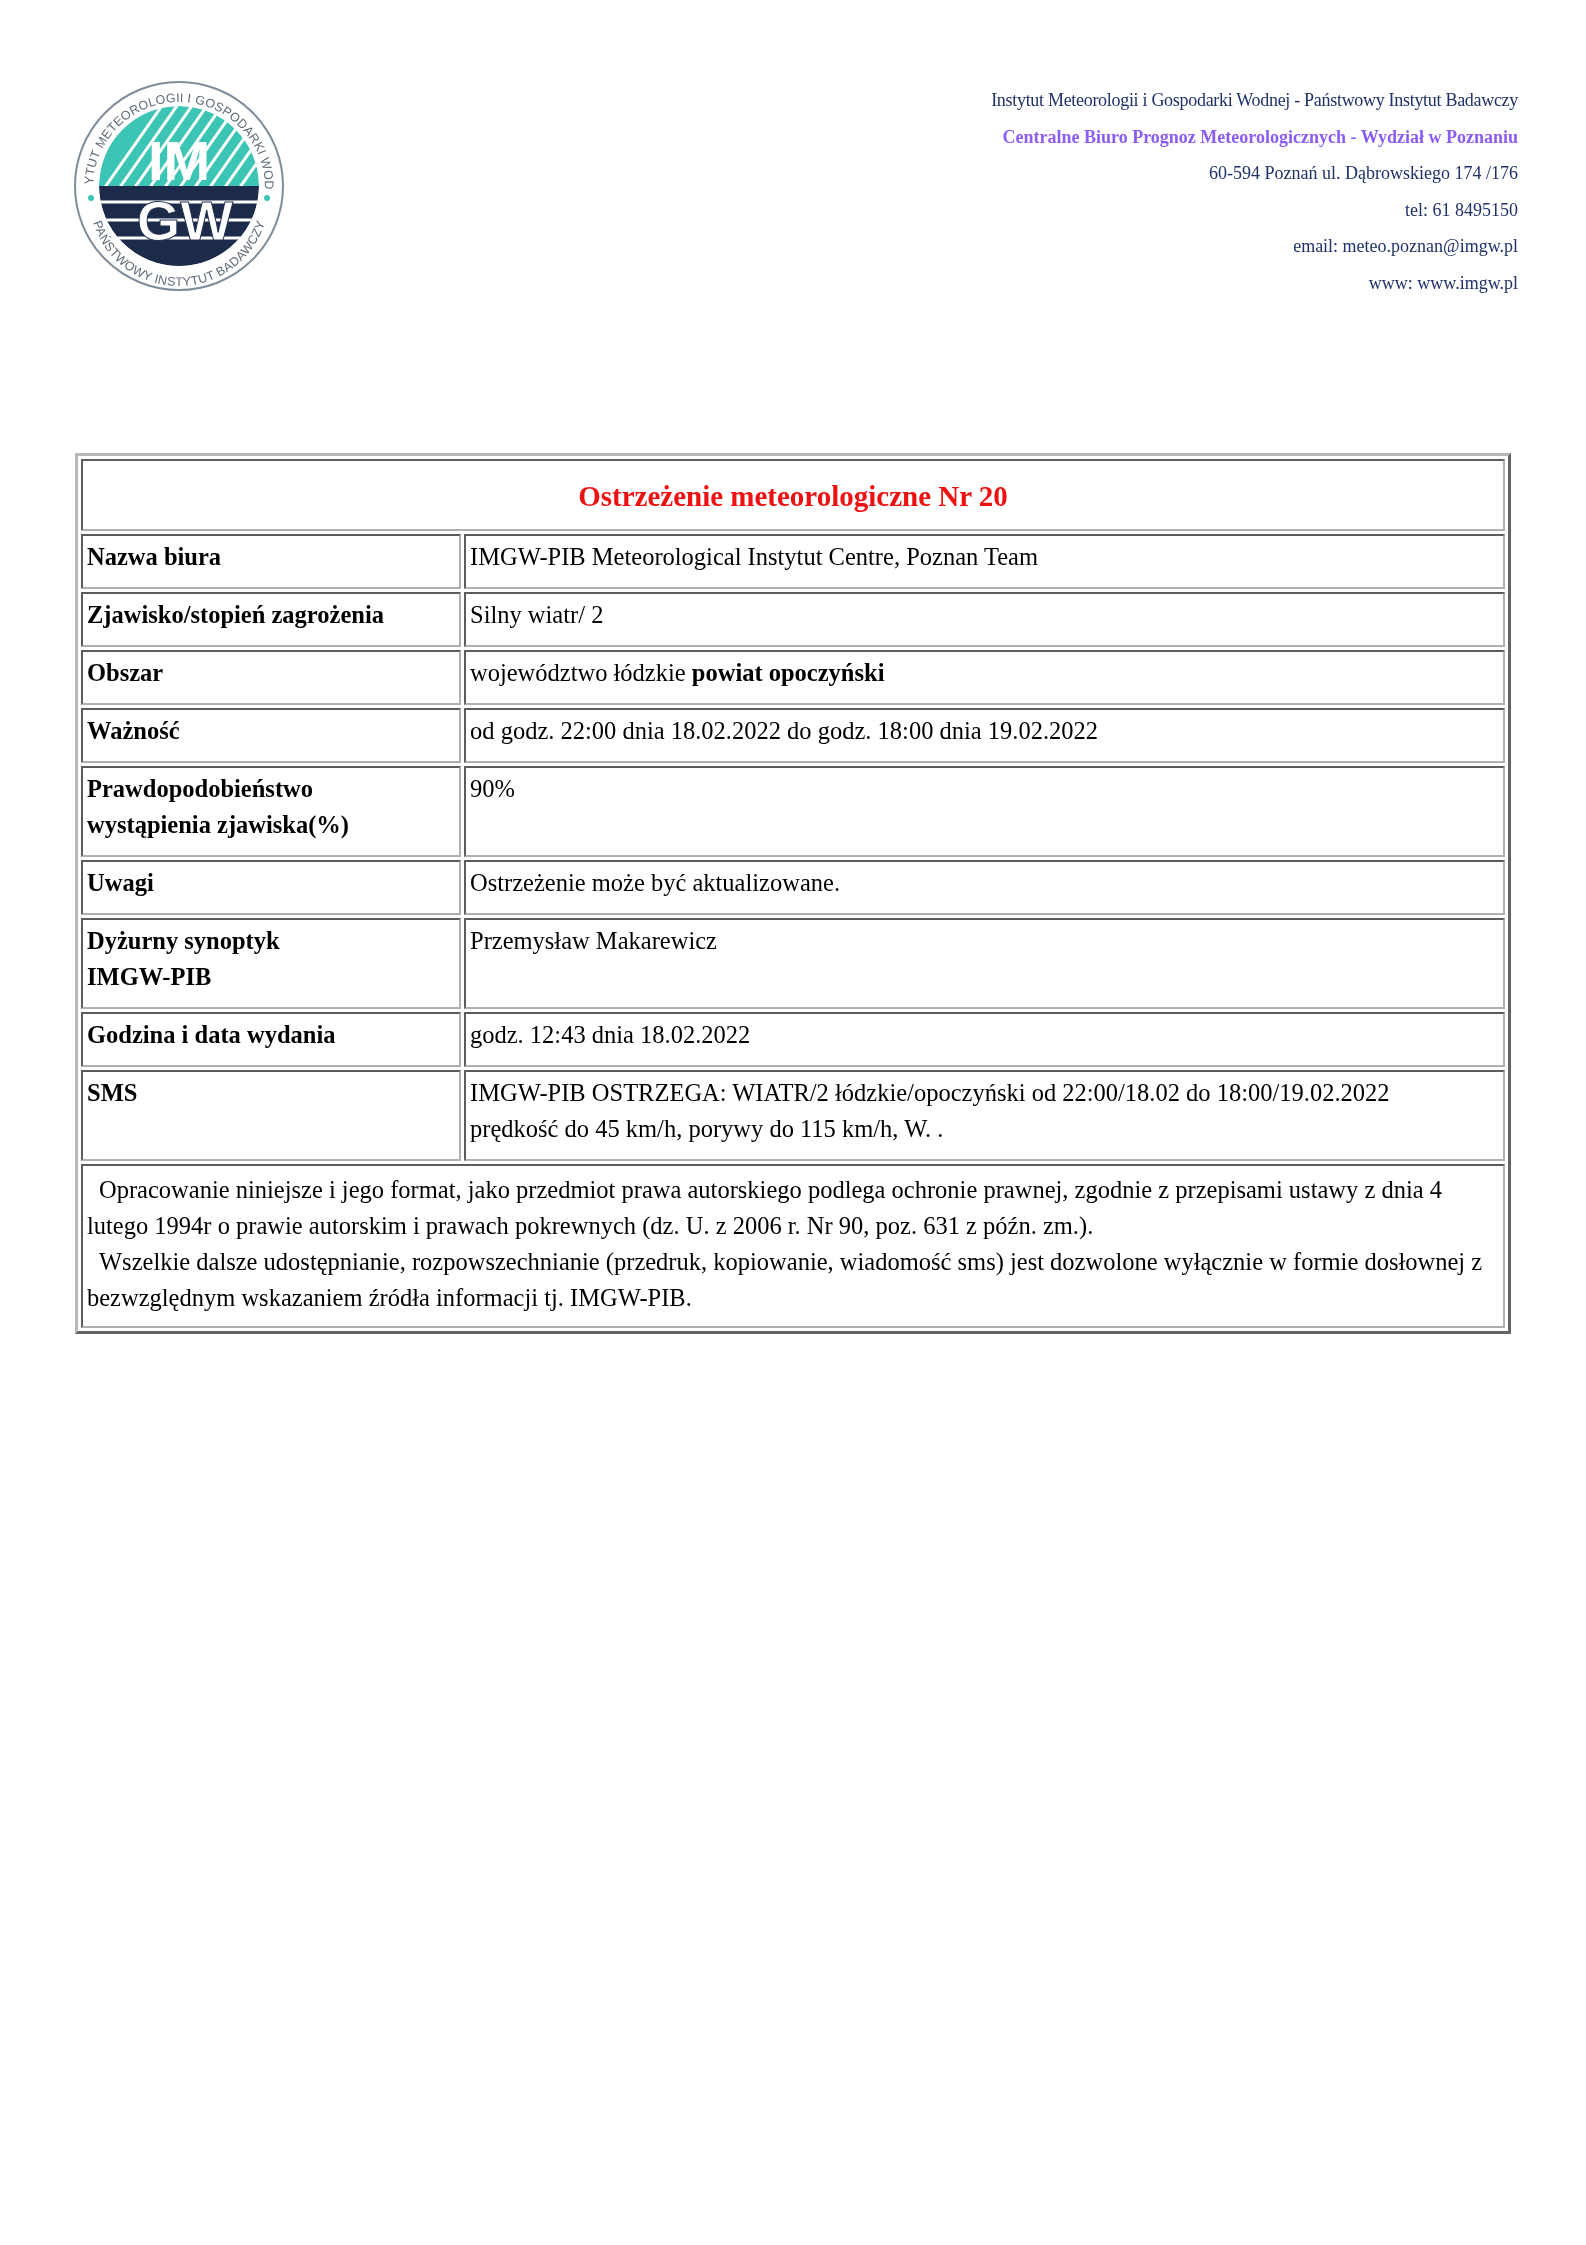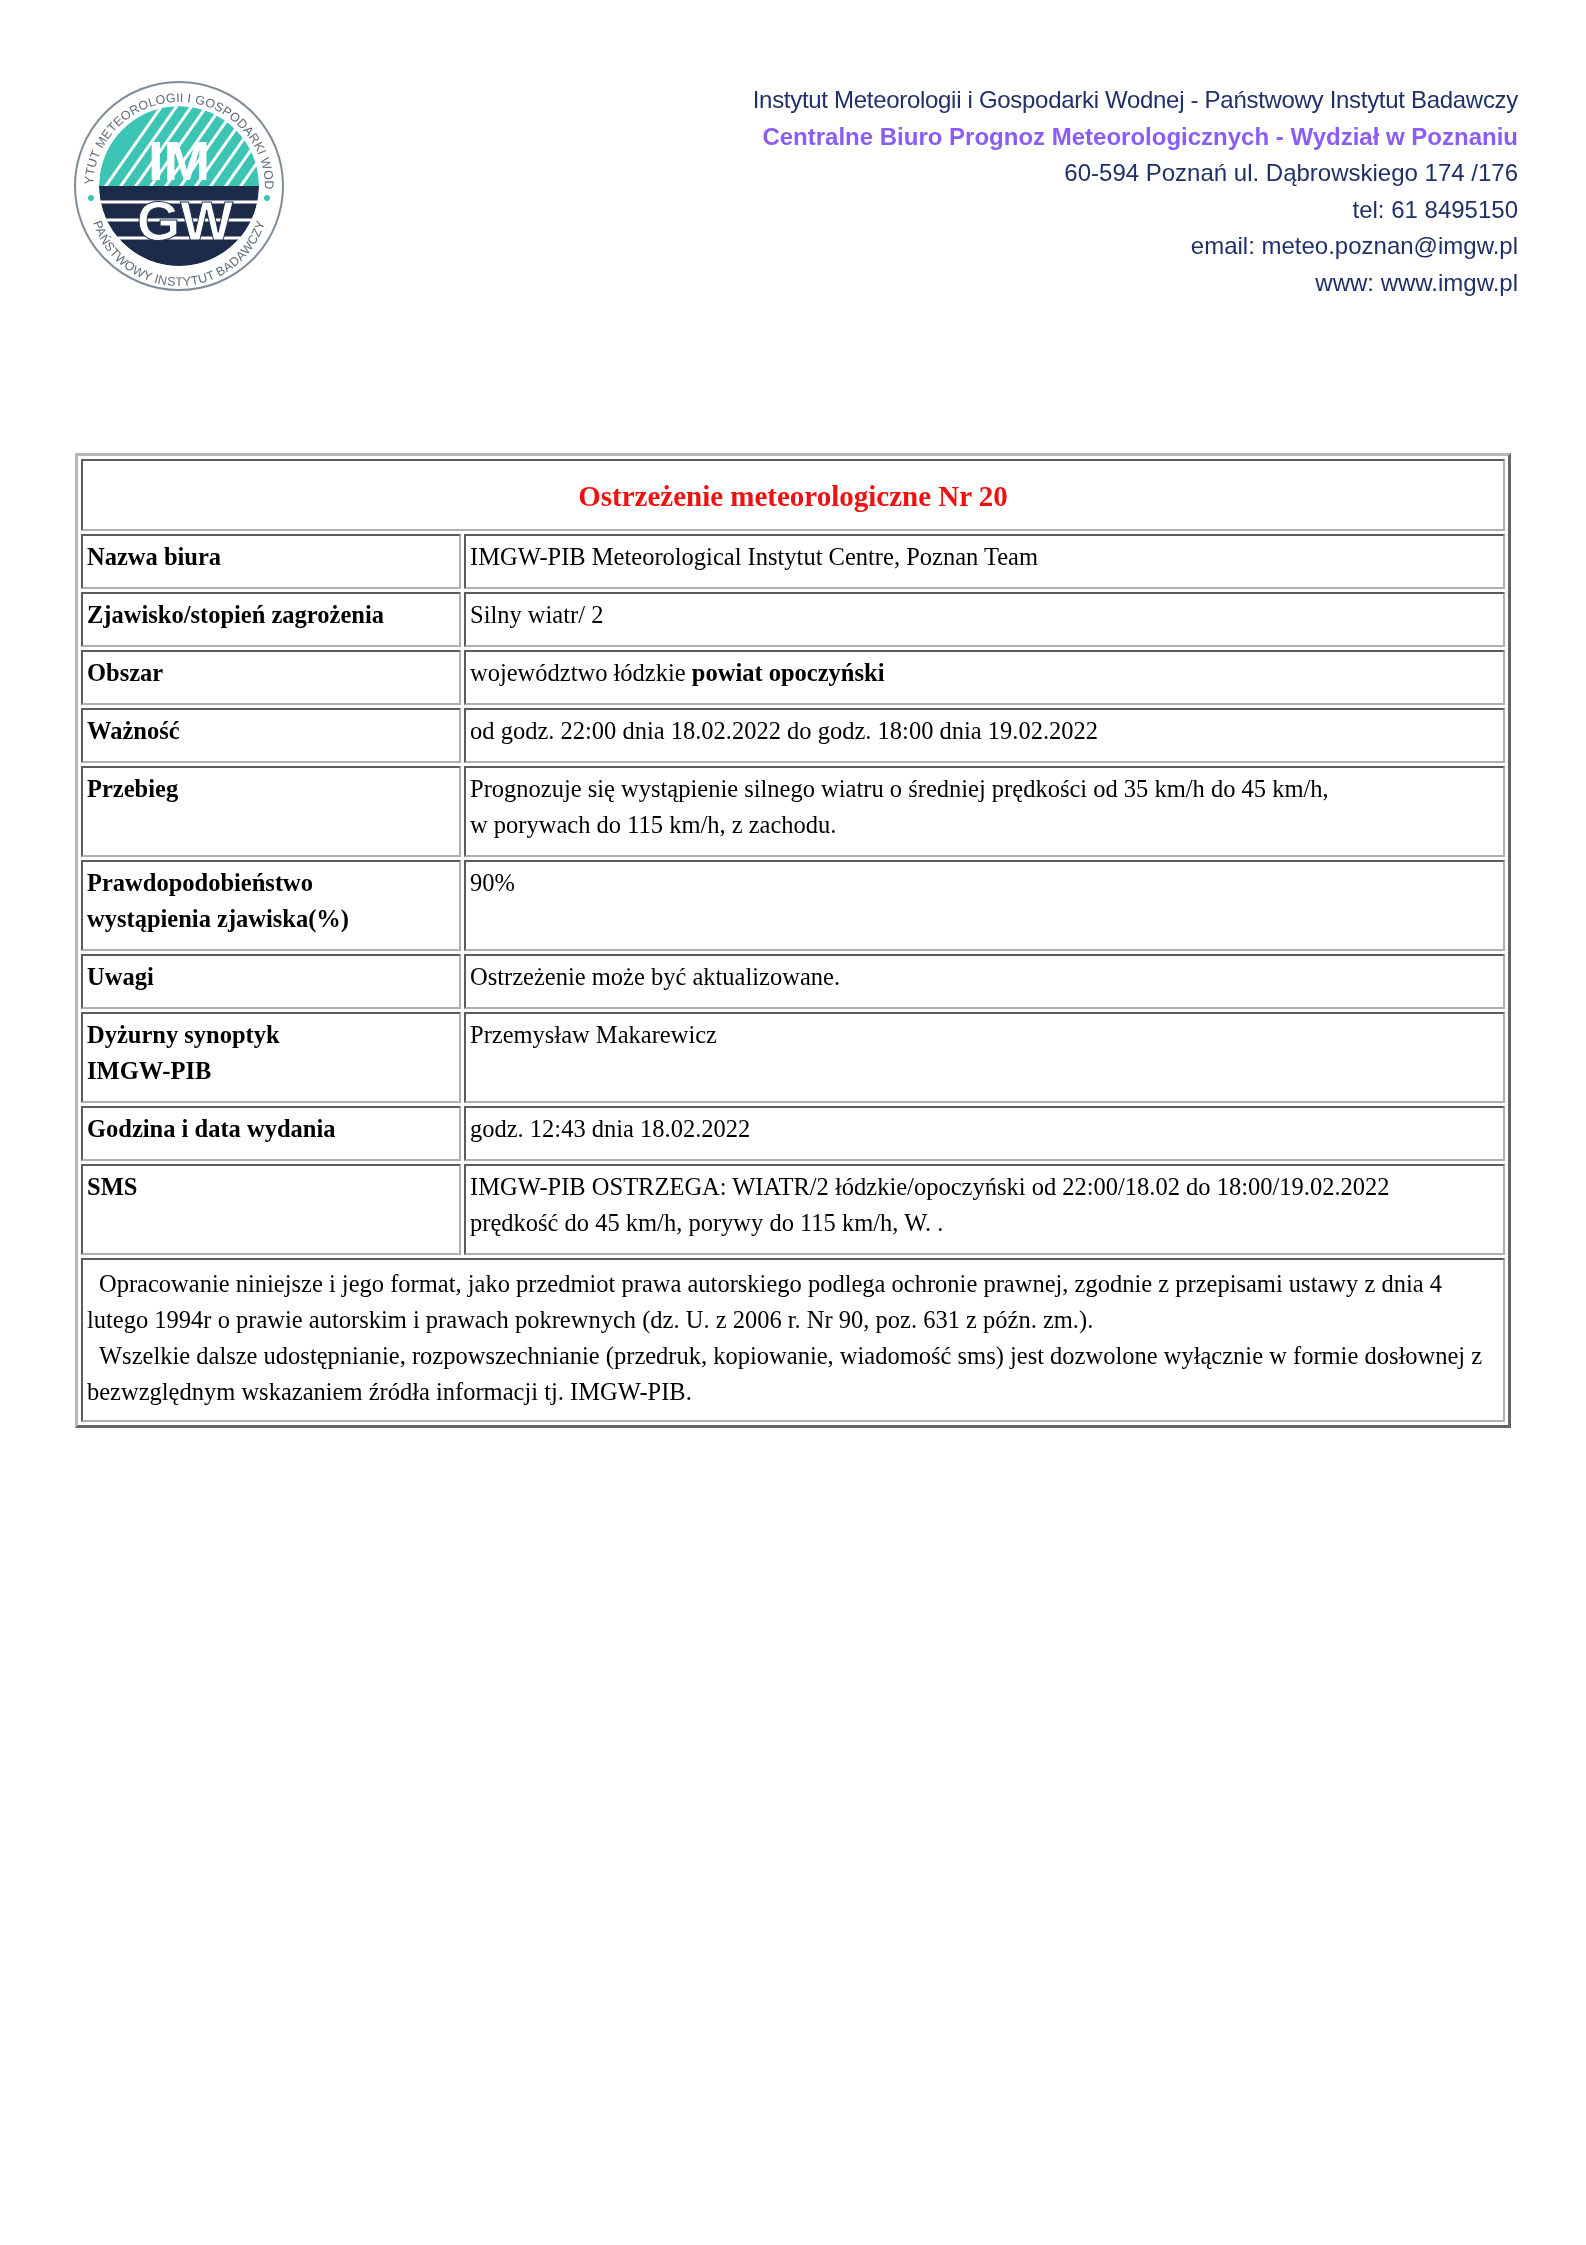--- a/index.html
+++ b/index.html
@@ -5,22 +5,22 @@
     html, body { margin: 0; padding: 0; background: #ffffff; }
     body {
       width: 1586px; height: 2245px; position: relative; overflow: hidden;
       font-family: "Liberation Serif", serif; color: #000;
     }
     .logo {
       position: absolute; left: 73px; top: 80px; width: 212px; height: 212px;
     }
     .header {
       position: absolute; right: 68px; top: 82px; text-align: right;
-      font-family: Liberation Sans, sans-serif; color: #1f3168;
-      font-size: 24px; line-height: 36.5px;
+      font-family: Liberation Serif, serif; color: #1f3168;
+      font-size: 18px; line-height: 36.5px;
     }
     .header .line { white-space: nowrap; }
     .header .bold { font-weight: bold; color: #8b5cf6; }
     .header .l1 { letter-spacing: -0.3px; }
 
     table.warn {
       position: absolute; left: 75px; top: 453px; width: 1436px;
       border-collapse: separate; border-spacing: 3px;
       border: 3px outset #b8b8b8;
       background: #ffffff;
@@ -117,27 +117,20 @@
   </tr>
   <tr class="r1">
     <td class="label">Obszar</td>
     <td><span>województwo łódzkie </span><b class="bold">powiat opoczyński</b></td>
   </tr>
   <tr class="r1">
     <td class="label">Ważność</td>
     <td>od godz. 22:00 dnia 18.02.2022 do godz. 18:00 dnia 19.02.2022</td>
   </tr>
   <tr class="r2">
-    <td class="label">Przebieg</td>
-    <td>
-      <div>Prognozuje się wystąpienie silnego wiatru o średniej prędkości od 35 km/h do 45 km/h,</div>
-      <div>w porywach do 115 km/h, z zachodu.</div>
-    </td>
-  </tr>
-  <tr class="r2">
     <td class="label">
       <div>Prawdopodobieństwo</div>
       <div>wystąpienia zjawiska(%)</div>
     </td>
     <td>90%</td>
   </tr>
   <tr class="r1">
     <td class="label">Uwagi</td>
     <td>Ostrzeżenie może być aktualizowane.</td>
   </tr>

